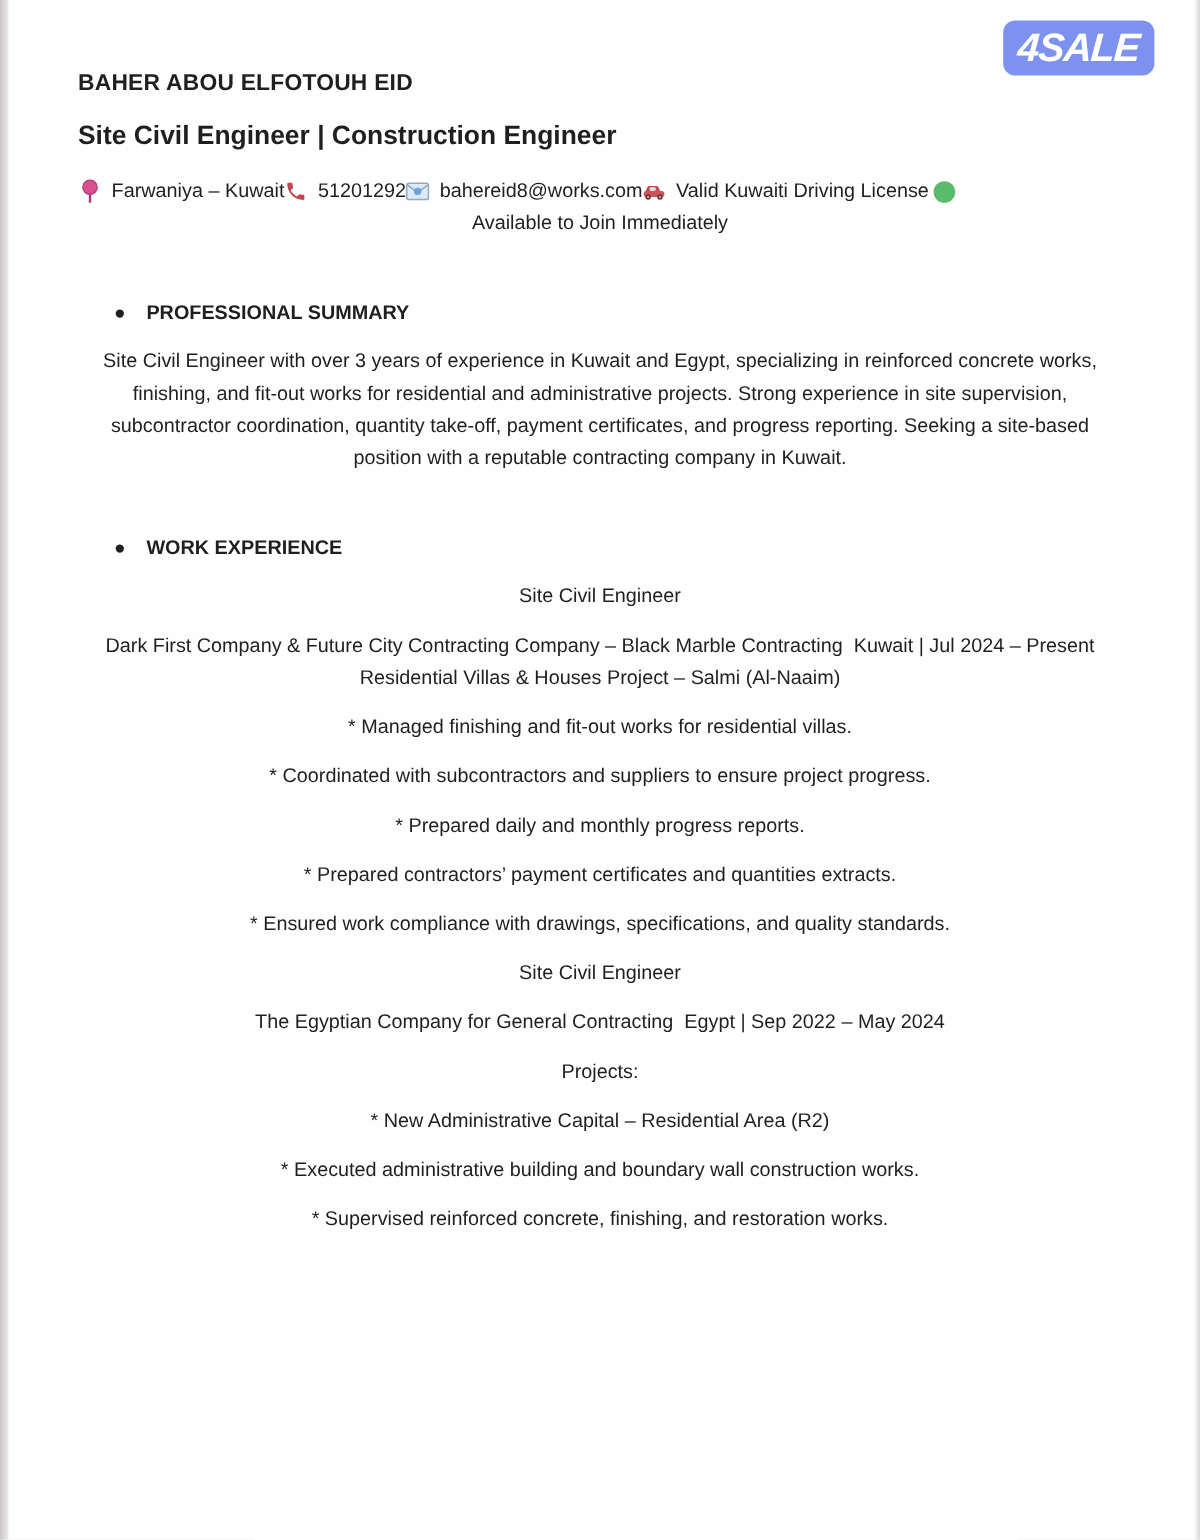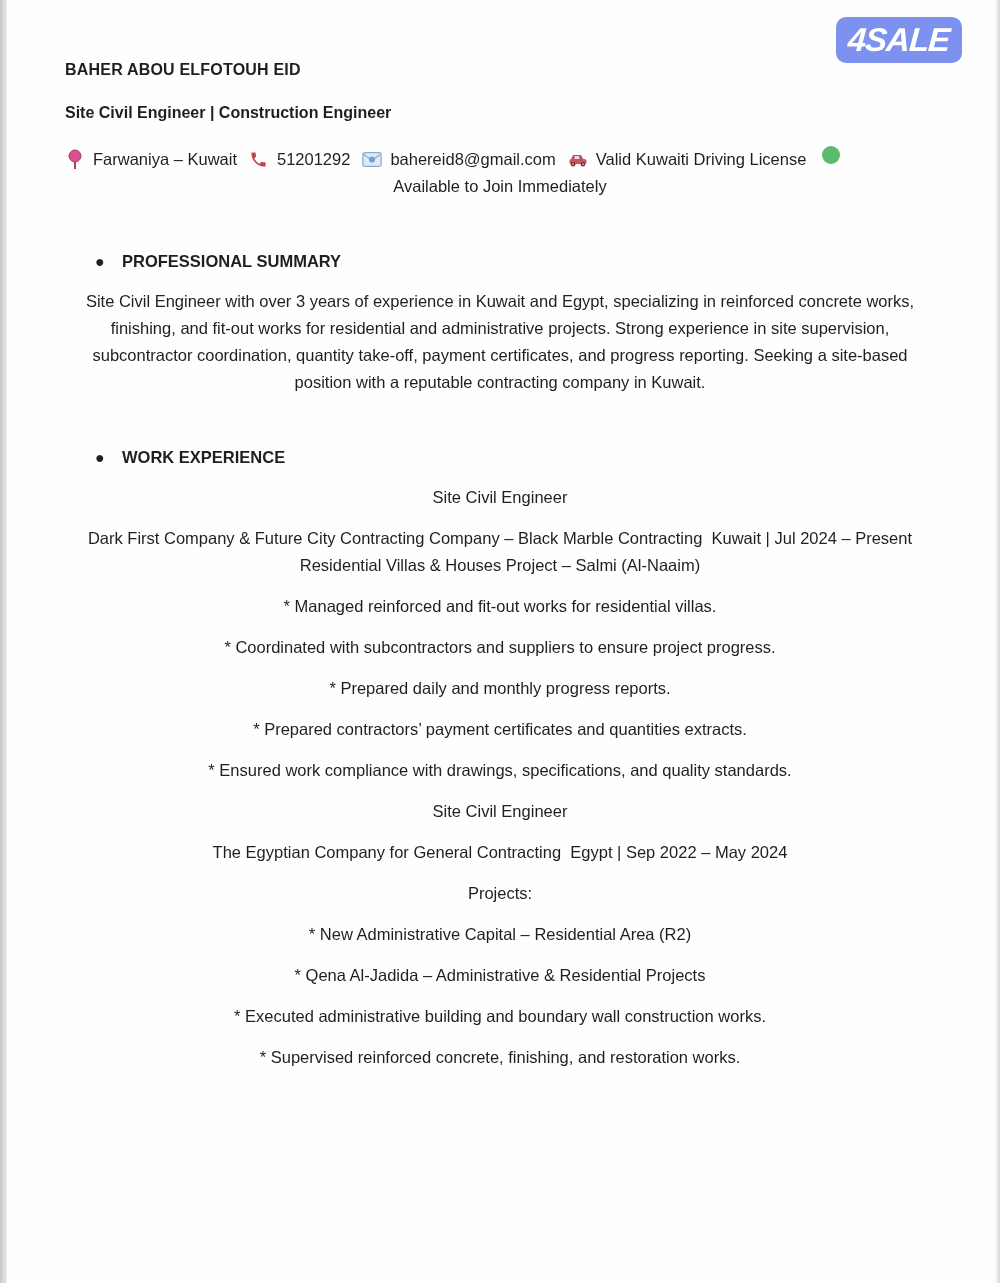--- a/index.html
+++ b/index.html
@@ -37,28 +37,28 @@
     font-style:italic;
     font-size:33px;
     letter-spacing:-1px;
     transform:skewX(-4deg);
   }
   .content{
     position:absolute;left:65px;top:56px;width:870px;z-index:2;
     font-size:16.5px;line-height:27px;
   }
   h1{
-    font-size:16px;font-weight:700;margin:0 0 16px;letter-spacing:.2px;
+    font-size:19px;font-weight:700;margin:0 0 16px;letter-spacing:.2px;
   }
   h2{
-    font-size:16px;font-weight:700;margin:0 0 20px;
+    font-size:22px;font-weight:700;margin:0 0 20px;
   }
   .contact-line{
-    display:flex;align-items:flex-start;flex-wrap:wrap;
-    gap:0 12px;margin:0;
+    display:flex;align-items:center;flex-wrap:wrap;
+    gap:0 0;margin:0;
   }
   .contact-item{display:inline-flex;align-items:center;gap:8px;}
   .icon{display:inline-flex;align-items:center;justify-content:center;width:20px;height:22px;}
   .green-dot{
     width:18px;height:18px;border-radius:50%;
     background:#5bbb6d;display:inline-block;margin-left:4px;
   }
   .availability{margin:2px 0 14px;}
   .sec-heading{
     display:flex;align-items:center;
@@ -108,21 +108,21 @@
       </span>
 
       <span class="contact-item">
         <span class="icon">
           <svg width="22" height="17" viewBox="0 0 22 17">
             <rect x="1" y="1" width="20" height="15" rx="2" fill="#dceafa" stroke="#93a9c2" stroke-width="1.4"></rect>
             <path d="M1.5 2.5 L11 9.5 L20.5 2.5" fill="none" stroke="#93a9c2" stroke-width="1.4"></path>
             <circle cx="11" cy="8.5" r="3.4" fill="#5c9bd6" opacity="0.85"></circle>
           </svg>
         </span>
-        <span>bahereid8@gmail.com</span>
+        <span>bahereid8@works.com</span>
       </span>
 
       <span class="contact-item">
         <span class="icon">
           <svg width="22" height="16" viewBox="0 0 22 16">
             <path d="M3 8 L5 3.5 Q5.5 2.5 6.6 2.5 L13.4 2.5 Q14.5 2.5 15 3.5 L17 8 Z" fill="#c24b52"></path>
             <rect x="1.5" y="7" width="19" height="5.5" rx="2.4" fill="#c9565e"></rect>
             <rect x="7" y="3.6" width="5.6" height="3.4" rx="1" fill="#e8d9da"></rect>
             <circle cx="5.6" cy="12.6" r="2.5" fill="#7a2f35"></circle>
             <circle cx="16.4" cy="12.6" r="2.5" fill="#7a2f35"></circle>
@@ -145,28 +145,27 @@
 
     <p class="body-line">Site Civil Engineer with over 3 years of experience in Kuwait and Egypt, specializing in reinforced concrete works, finishing, and fit-out works for residential and administrative projects. Strong experience in site supervision, subcontractor coordination, quantity take-off, payment certificates, and progress reporting. Seeking a site-based position with a reputable contracting company in Kuwait.</p>
 
     <div class="sec-heading">
       <span class="bullet">●</span>
       <span>WORK EXPERIENCE</span>
     </div>
 
     <p class="body-line">Site Civil Engineer</p>
     <p class="body-line">Dark First Company &amp; Future City Contracting Company – Black Marble Contracting  Kuwait | Jul 2024 – Present  Residential Villas &amp; Houses Project – Salmi (Al-Naaim)</p>
-    <p class="body-line">* Managed reinforced and fit-out works for residential villas.</p>
+    <p class="body-line">* Managed finishing and fit-out works for residential villas.</p>
     <p class="body-line">* Coordinated with subcontractors and suppliers to ensure project progress.</p>
     <p class="body-line">* Prepared daily and monthly progress reports.</p>
     <p class="body-line">* Prepared contractors’ payment certificates and quantities extracts.</p>
     <p class="body-line">* Ensured work compliance with drawings, specifications, and quality standards.</p>
 
     <p class="body-line job2-role">Site Civil Engineer</p>
     <p class="body-line">The Egyptian Company for General Contracting  Egypt | Sep 2022 – May 2024</p>
     <p class="body-line">Projects:</p>
     <p class="body-line">* New Administrative Capital – Residential Area (R2)</p>
-    <p class="body-line">* Qena Al-Jadida – Administrative &amp; Residential Projects</p>
     <p class="body-line">* Executed administrative building and boundary wall construction works.</p>
     <p class="body-line">* Supervised reinforced concrete, finishing, and restoration works.</p>
 
   </div>
 </div>
 
 </body></html>

